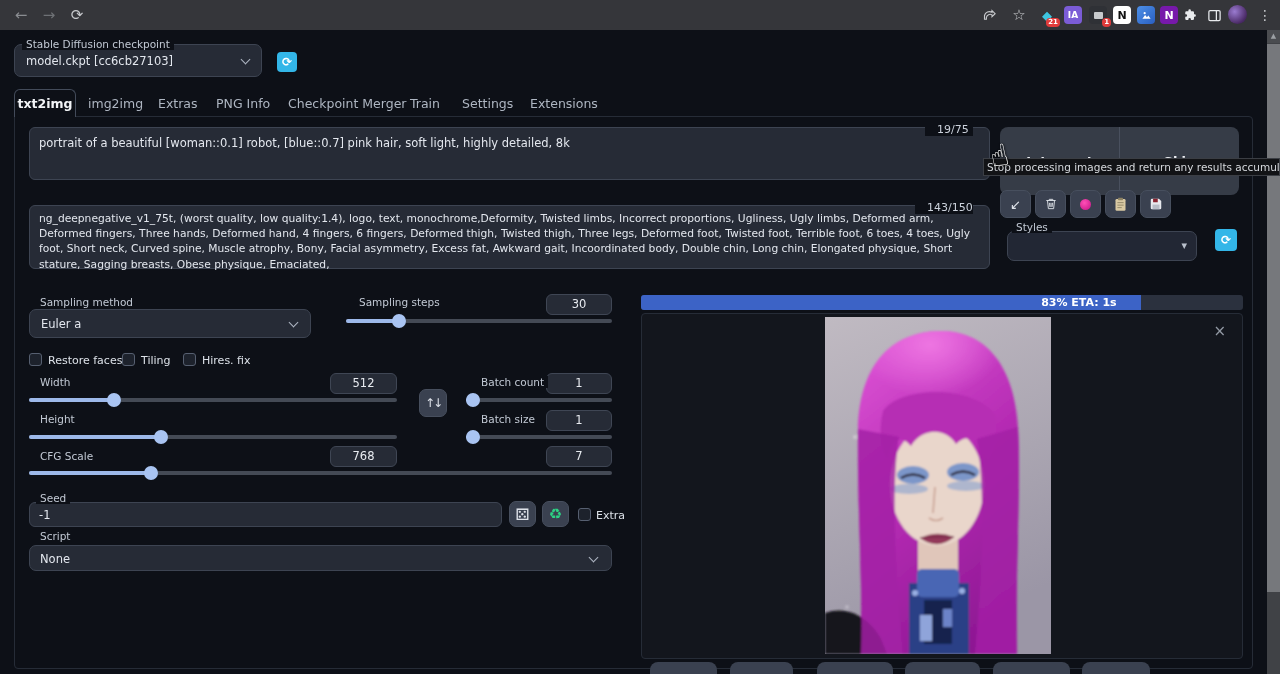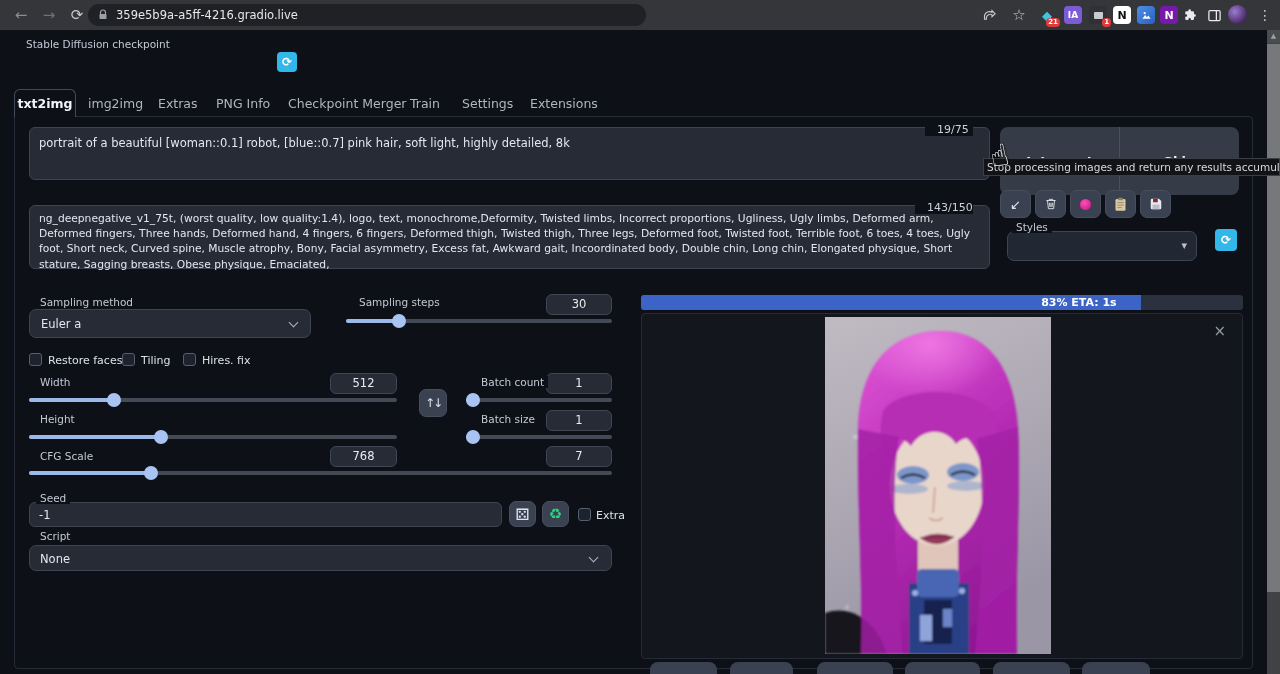--- a/index.html
+++ b/index.html
@@ -57,27 +57,20 @@
 </style>
 </head>
 <body>
 
 <div class="screen">
 
   <div class="browser-bar">
     <div class="nav-ico" style="left:10px;color:#8a8d91;">←</div>
     <div class="nav-ico" style="left:38px;color:#6e7175;">→</div>
     <div class="nav-ico" style="left:66px;">⟳</div>
-    <div class="omnibox">
-      <svg width="12" height="12" viewBox="0 0 24 24">
-          <path d="M7 10V7a5 5 0 0 1 10 0v3" fill="none" stroke="#9aa0a6" stroke-width="2.4"></path>
-          <rect x="5" y="10" width="14" height="10" rx="1.6" fill="#9aa0a6"></rect>
-        </svg>
-      <span class="url">359e5b9a-a5ff-4216.gradio.live</span>
-    </div>
     <div class="nav-ico" style="left:978px;">
       <svg width="15" height="15" viewBox="0 0 24 24">
           <path d="M4 18v-6a8 8 0 0 1 12-5V4l5 5-5 5v-3a6 6 0 0 0-9 4v3z" fill="none" stroke="#c7c9cc" stroke-width="1.8"></path>
         </svg>
     </div>
     <div class="nav-ico" style="left:1008px;">☆</div>
 
     <div class="ext" style="left:1038px;">
       <span style="color:#3ec6e0;font-size:13px;">◆</span>
       <span class="badge">21</span>
@@ -109,20 +102,24 @@
     <div class="avatar" style="left:1228px;"></div>
     <div class="nav-ico" style="left:1254px;font-size:14px;">⋮</div>
   </div>
 
   <div class="scrollbar">
     <div class="scroll-arrow">▲</div>
     <div class="scroll-thumb"></div>
   </div>
 
   <span class="legend" style="left:22px; top:38px;">Stable Diffusion checkpoint</span>
+  <div class="inputbox" style="left:14px; top:44px; width:248px; height:33px;">
+    <span style="position:absolute;left:11px;top:9px;font-size:11.5px;">model.ckpt [cc6cb27103]</span>
+    <span class="chev" style="right:12px;top:11px;"></span>
+  </div>
   <div class="refresh-btn" style="left:277px; top:52px; width:20px; height:20px;">⟳</div>
 
   <div class="tab active" style="left:14px; width:62px;">txt2img</div>
   <div class="tab" style="left:88px;">img2img</div>
   <div class="tab" style="left:158px;">Extras</div>
   <div class="tab" style="left:216px;">PNG Info</div>
   <div class="tab" style="left:288px;">Checkpoint Merger</div>
   <div class="tab" style="left:410px;">Train</div>
   <div class="tab" style="left:462px;">Settings</div>
   <div class="tab" style="left:530px;">Extensions</div>

